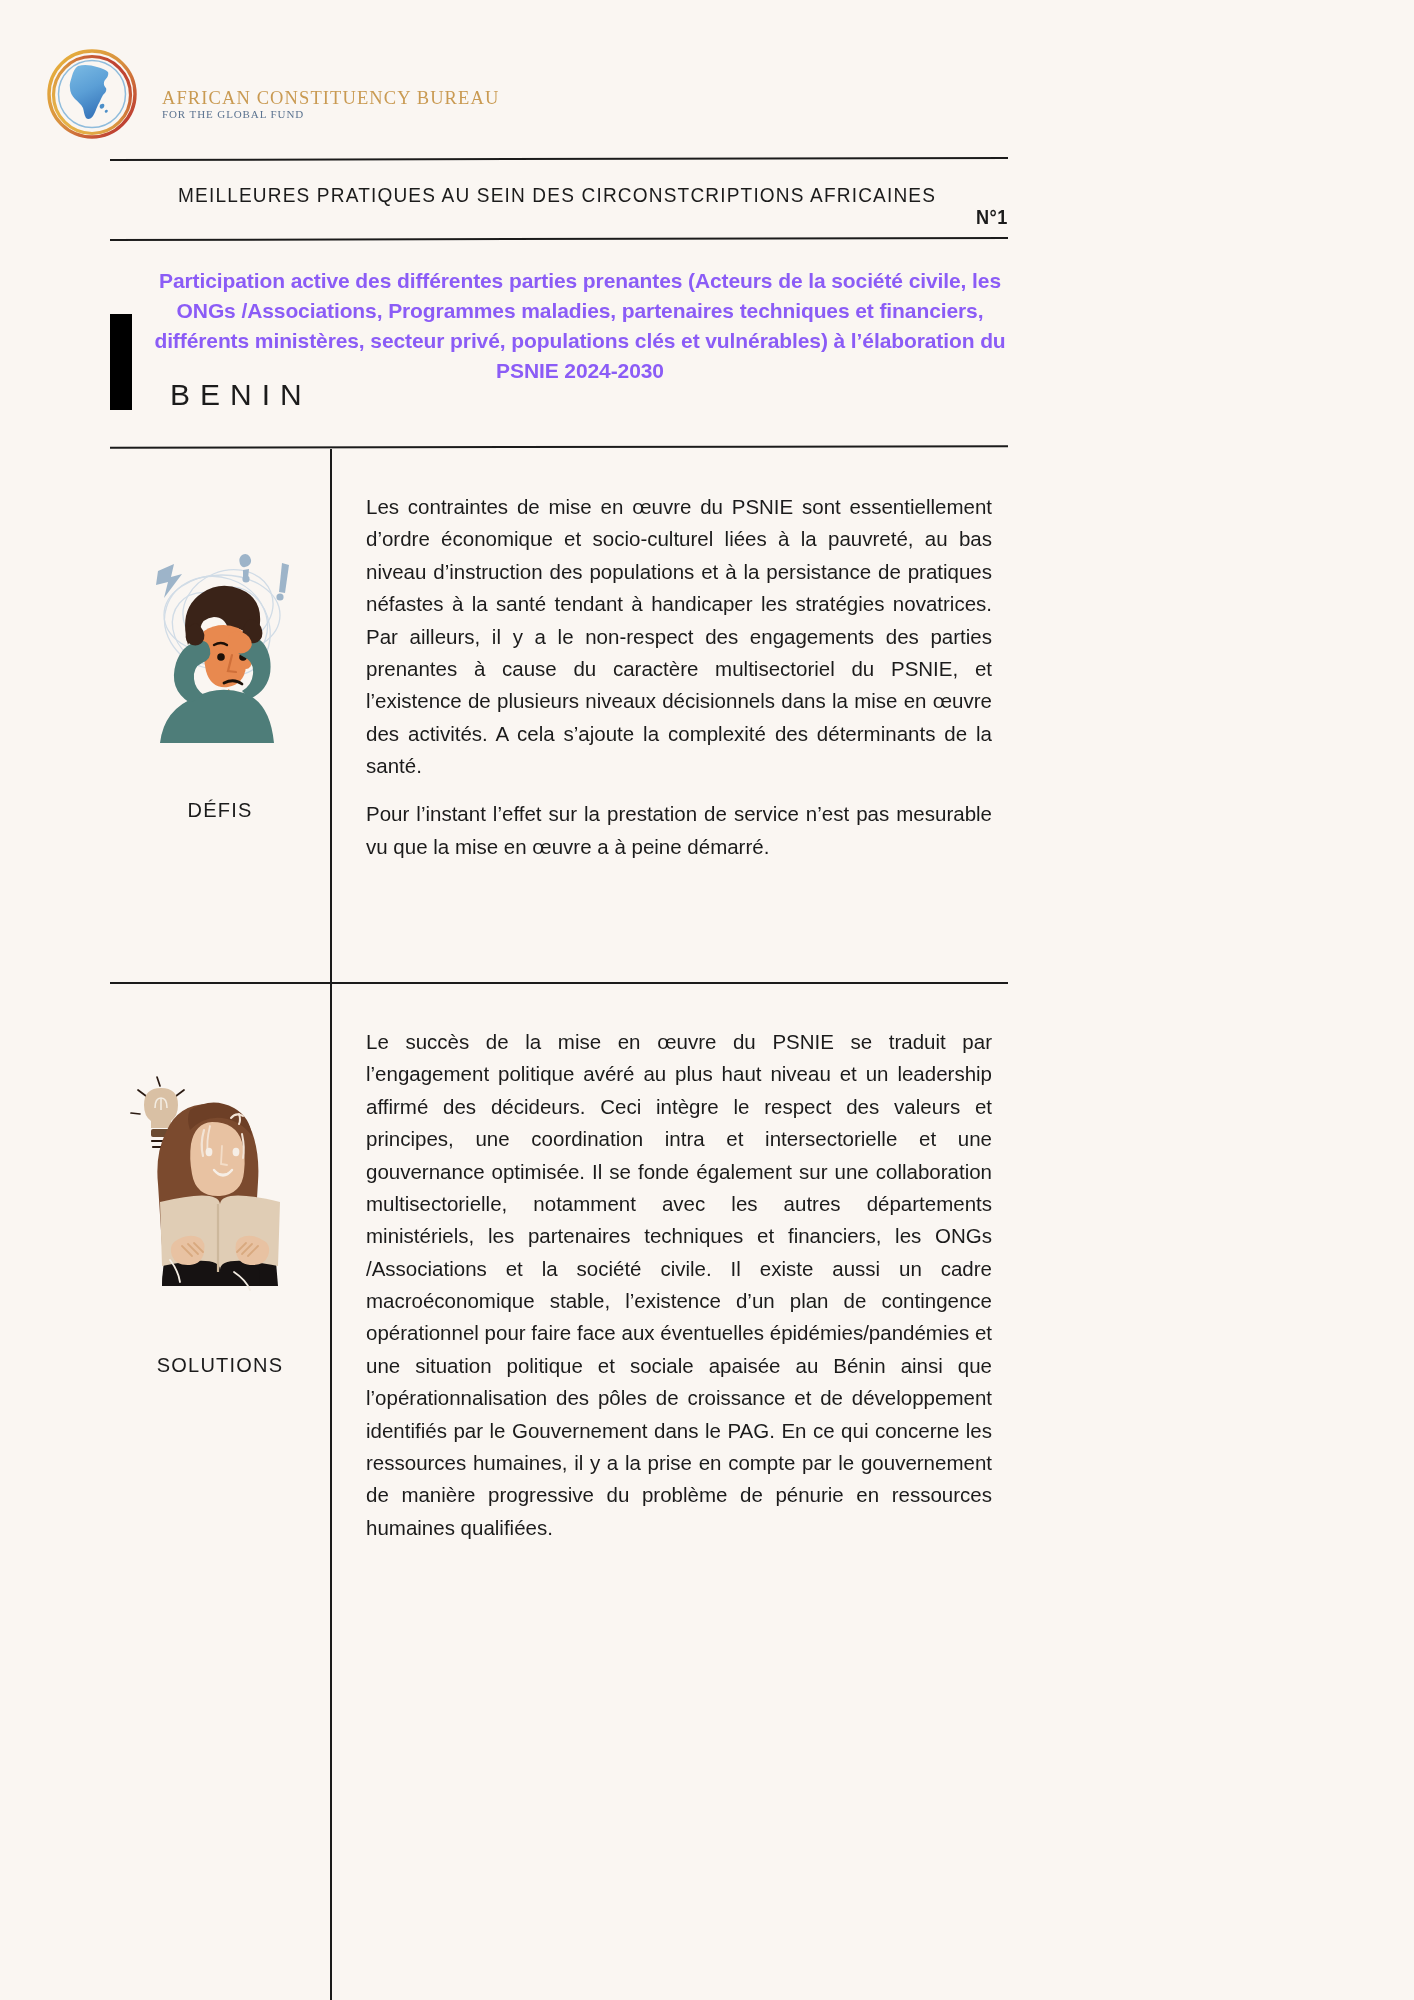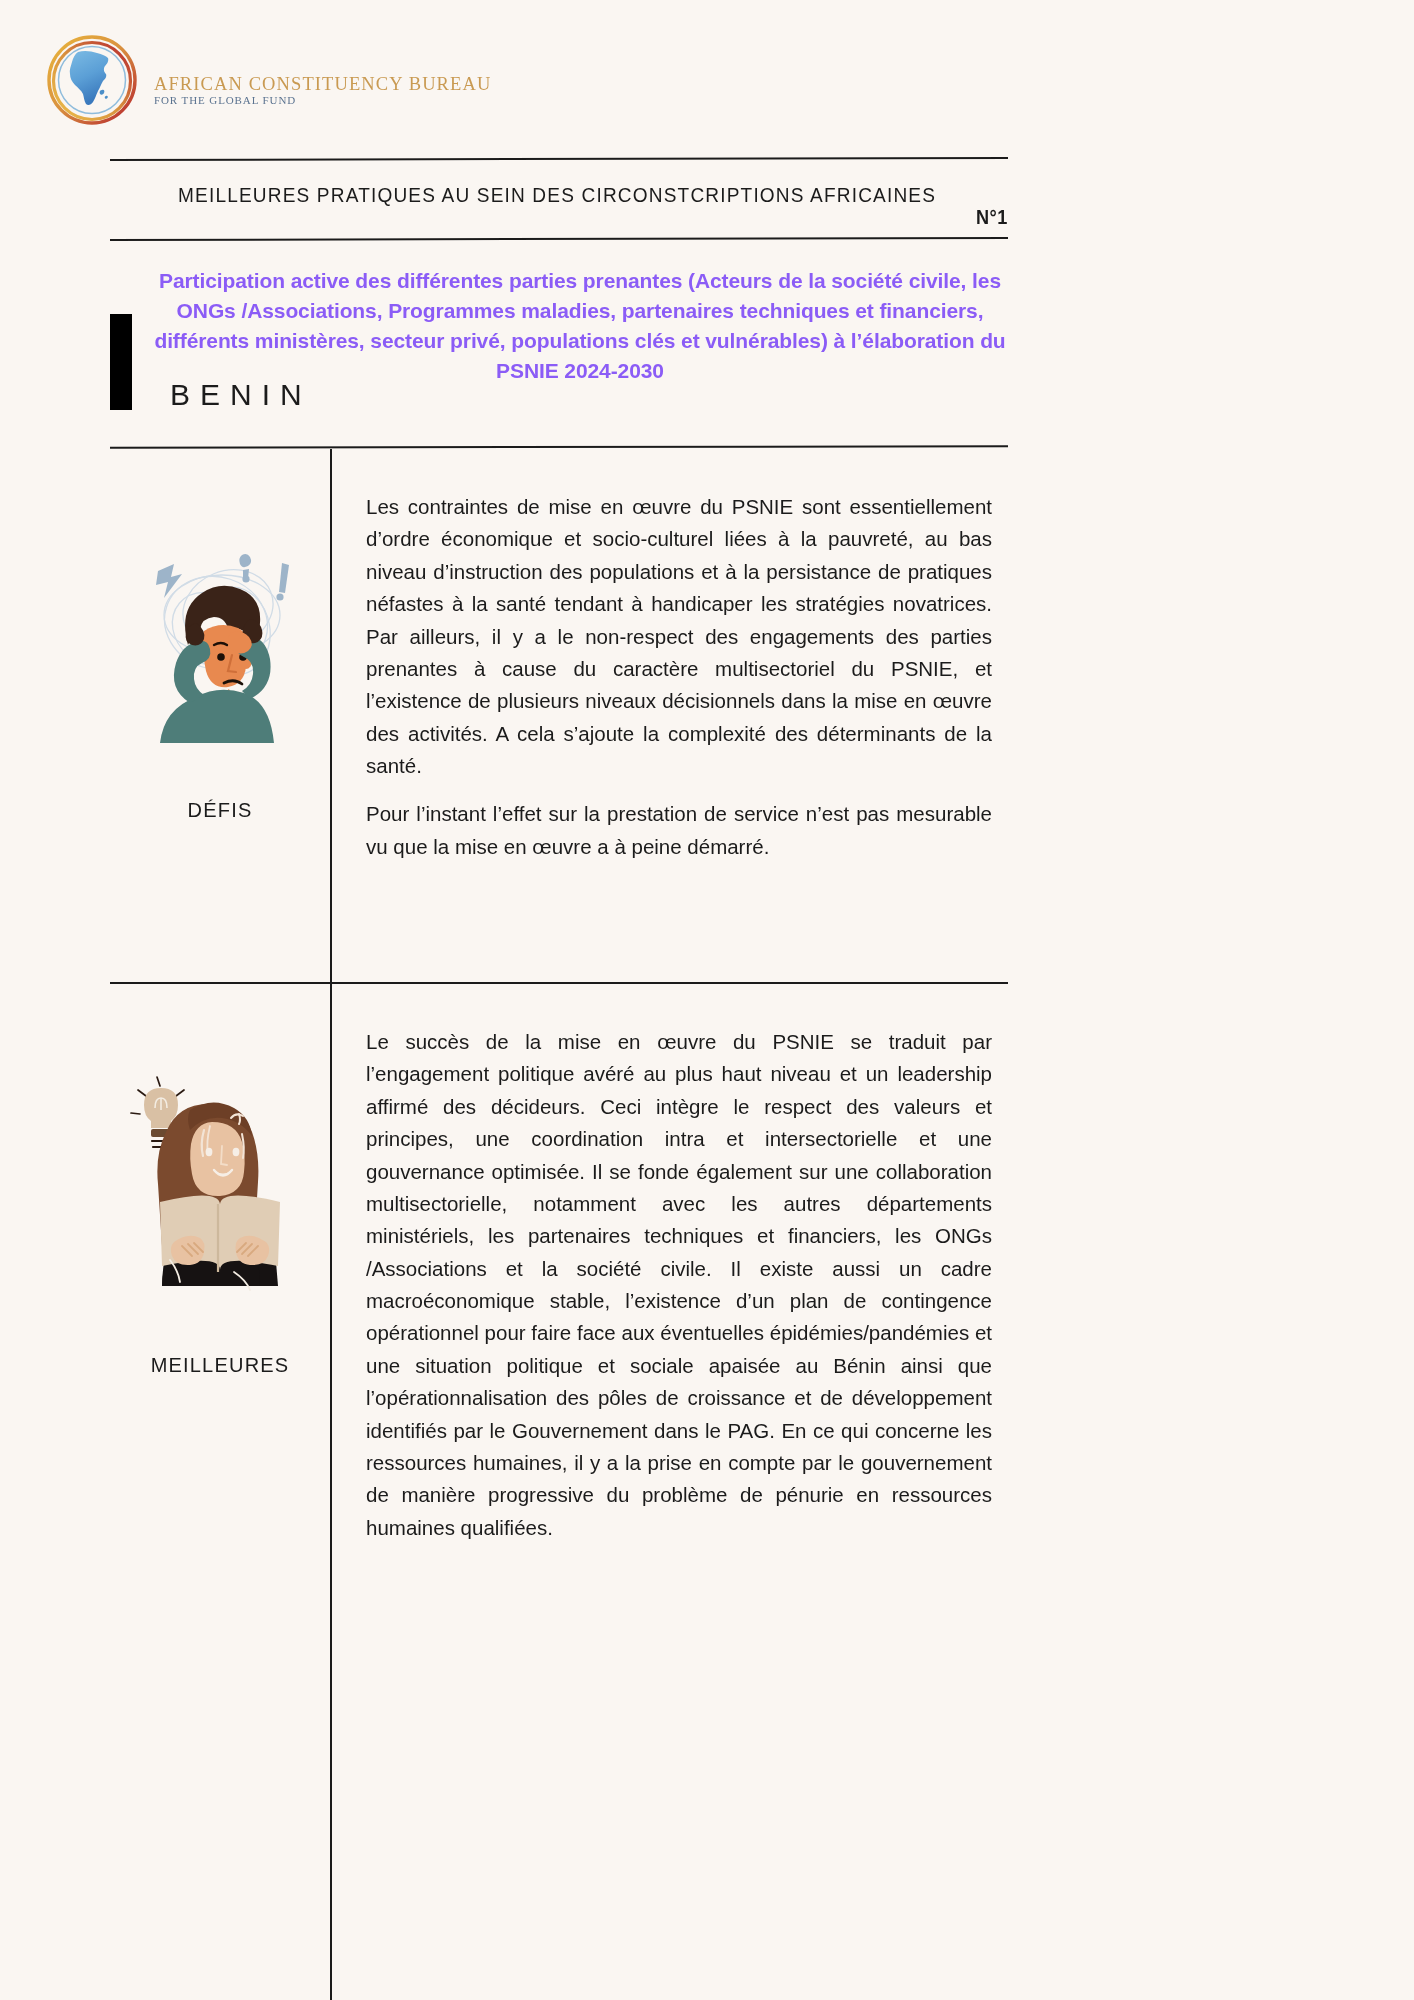--- a/index.html
+++ b/index.html
@@ -20,24 +20,24 @@
     position: relative;
     width: 1414px;
     height: 2000px;
     background: #faf6f2;
   }
 
   
   .logo-block {
     position: absolute;
     left: 44px;
-    top: 32px;
+    top: 46px;
     display: flex;
     align-items: center;
-    gap: 14px;
+    gap: 22px;
   }
   .logo-mark {
     width: 96px;
     height: 96px;
     flex: 0 0 96px;
   }
   .logo-text {
     display: flex;
     flex-direction: column;
     justify-content: center;
@@ -371,20 +371,20 @@
               <path d="M58 170 l10 10"></path>
               <path d="M64 169 l9 9"></path>
             <path d="M128 172 l-10 10"></path>
               <path d="M122 170 l-10 10"></path>
               <path d="M116 169 l-9 9"></path>
           </g>
           <path d="M40 186 q8 10 10 22" stroke="#f3ece2" stroke-width="1.8" fill="none" stroke-linecap="round"></path>
           <path d="M104 198 q12 8 16 18" stroke="#f3ece2" stroke-width="1.8" fill="none" stroke-linecap="round"></path>
         </svg>
       </div>
-      <div class="cell-label">MEILLEURES</div>
+      <div class="cell-label">SOLUTIONS</div>
     </div>
     <div class="cell-right">
       <p class="body-text">Le succès de la mise en œuvre du PSNIE se traduit par l’engagement politique avéré au plus haut niveau et un leadership affirmé des décideurs. Ceci intègre le respect des valeurs et principes, une coordination intra et intersectorielle et une gouvernance optimisée. Il se fonde également sur une collaboration multisectorielle, notamment avec les autres départements ministériels, les partenaires techniques et financiers, les ONGs /Associations et la société civile. Il existe aussi un cadre macroéconomique stable, l’existence d’un plan de contingence opérationnel pour faire face aux éventuelles épidémies/pandémies et une situation politique et sociale apaisée au Bénin ainsi que l’opérationnalisation des pôles de croissance et de développement identifiés par le Gouvernement dans le PAG. En ce qui concerne les ressources humaines, il y a la prise en compte par le gouvernement de manière progressive du problème de pénurie en ressources humaines qualifiées.</p>
     </div>
   </div>
 
 </div>
 
 </body></html>

